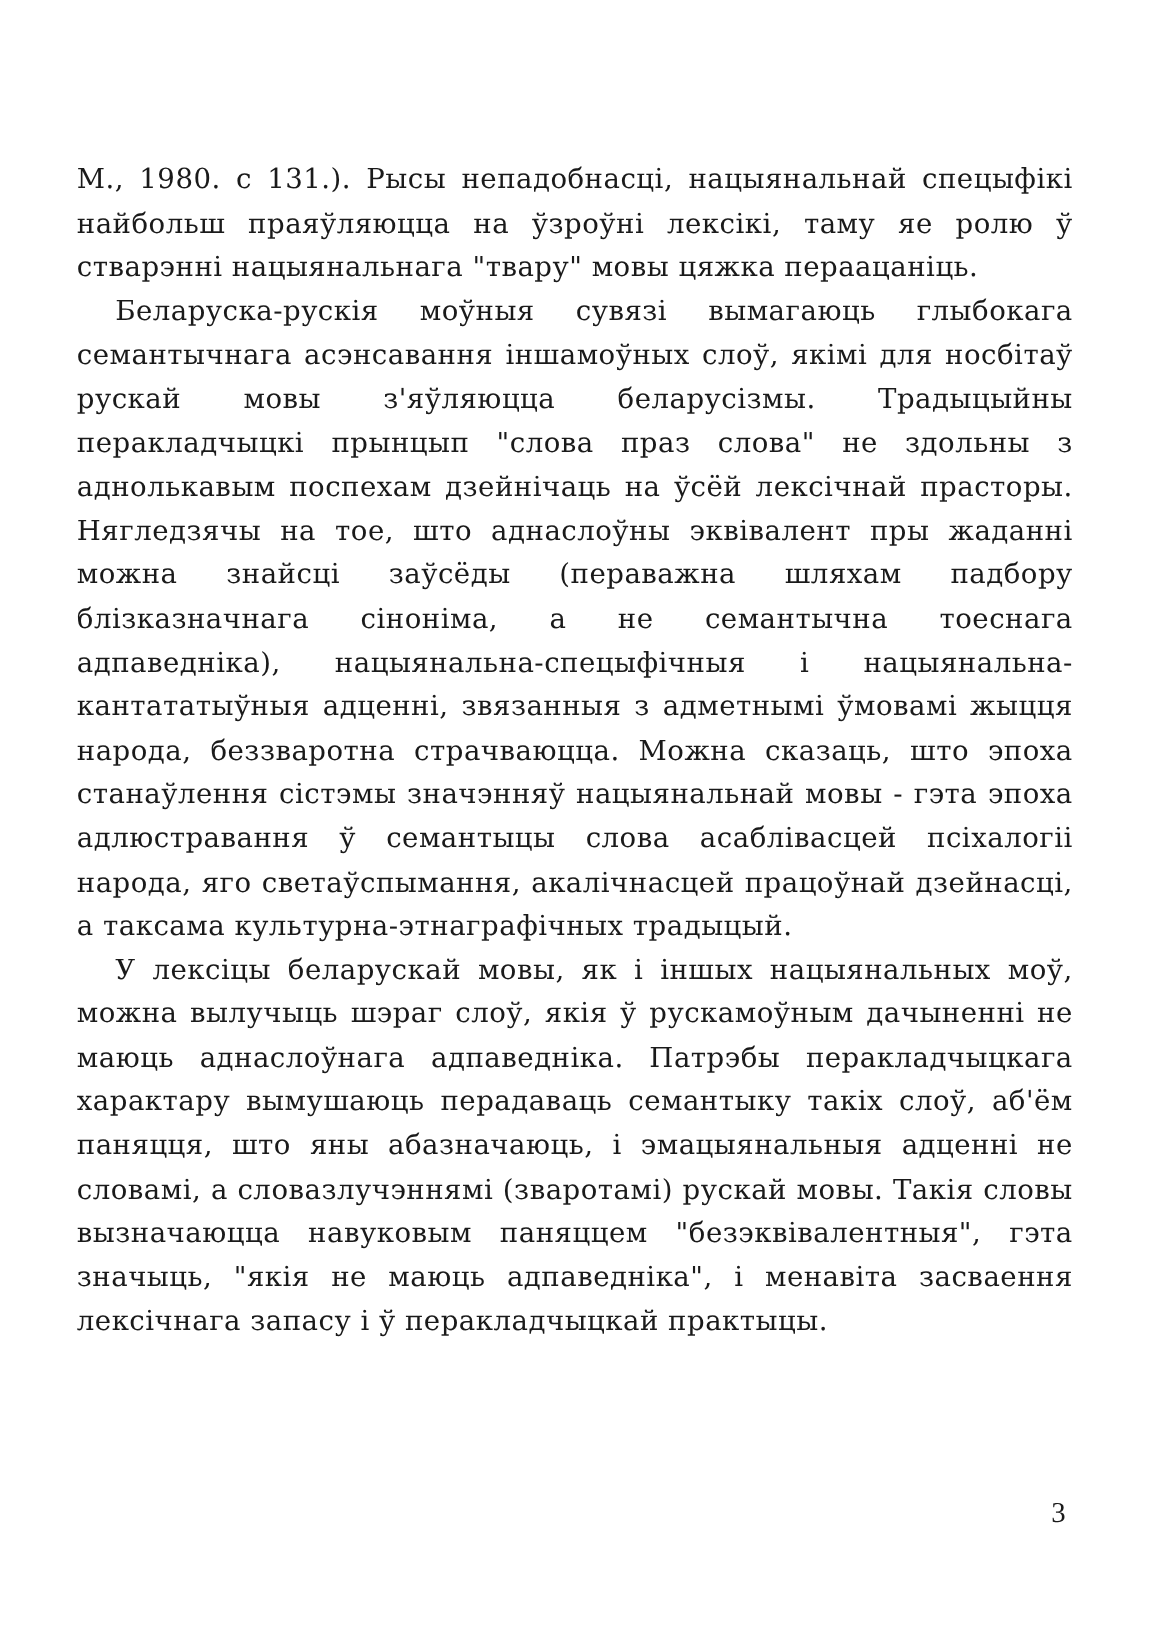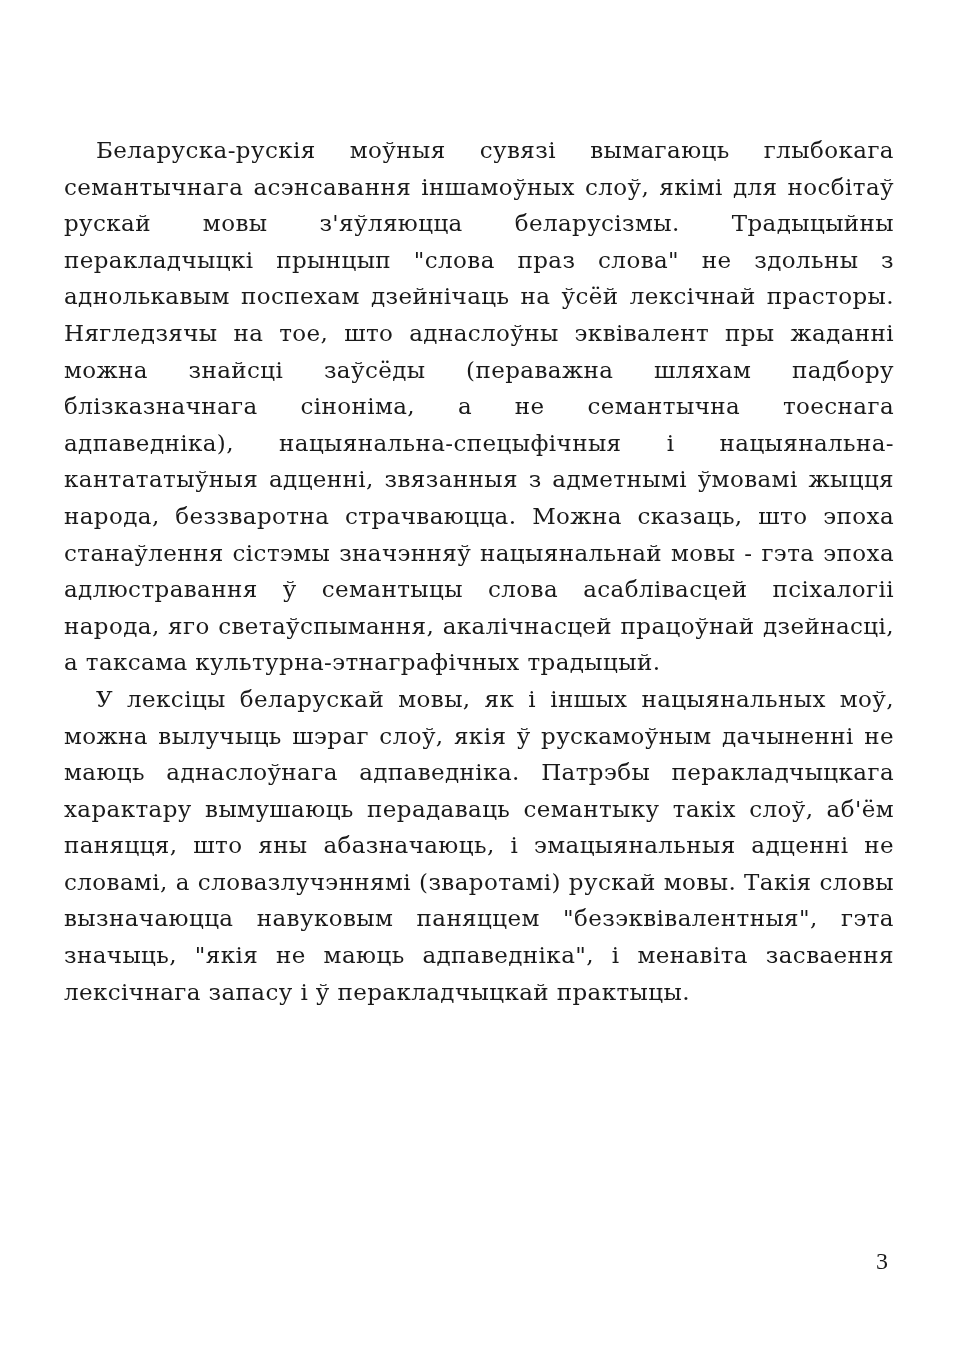--- a/index.html
+++ b/index.html
@@ -47,17 +47,18 @@
       font-family: "Liberation Serif", serif;
       font-size: 24px;
       color: #1a1a1a;
     }
   </style>
 </head>
 <body>
 
 <div class="page">
   <div class="body-text">
+    <p>М., 1980. с 131.). Рысы непадобнасці, нацыянальнай спецыфікі найбольш праяўляюцца на ўзроўні лексікі, таму яе ролю ў стварэнні нацыянальнага "твару" мовы цяжка пераацаніць.</p>
     <p class="indent">Беларуска-рускія моўныя сувязі вымагаюць глыбокага семантычнага асэнсавання іншамоўных слоў, якімі для носбітаў рускай мовы з'яўляюцца беларусізмы. Традыцыйны перакладчыцкі прынцып "слова праз слова" не здольны з аднолькавым поспехам дзейнічаць на ўсёй лексічнай прасторы. Нягледзячы на тое, што аднаслоўны эквівалент пры жаданні можна знайсці заўсёды (пераважна шляхам падбору блізказначнага сіноніма, а не семантычна тоеснага адпаведніка), нацыянальна-спецыфічныя і нацыянальна-кантататыўныя адценні, звязанныя з адметнымі ўмовамі жыцця народа, беззваротна страчваюцца. Можна сказаць, што эпоха станаўлення сістэмы значэнняў нацыянальнай мовы - гэта эпоха адлюстравання ў семантыцы слова асаблівасцей псіхалогіі народа, яго светаўспымання, акалічнасцей працоўнай дзейнасці, а таксама культурна-этнаграфічных традыцый.</p>
     <p class="indent">У лексіцы беларускай мовы, як і іншых нацыянальных моў, можна вылучыць шэраг слоў, якія ў рускамоўным дачыненні не маюць аднаслоўнага адпаведніка. Патрэбы перакладчыцкага характару вымушаюць перадаваць семантыку такіх слоў, аб'ём паняцця, што яны абазначаюць, і эмацыянальныя адценні не словамі, а словазлучэннямі (зваротамі) рускай мовы. Такія словы вызначаюцца навуковым паняццем "безэквівалентныя", гэта значыць, "якія не маюць адпаведніка", і менавіта засваення лексічнага запасу і ў перакладчыцкай практыцы.</p>
   </div>
   <div class="page-number">3</div>
 </div>
 
 </body></html>

